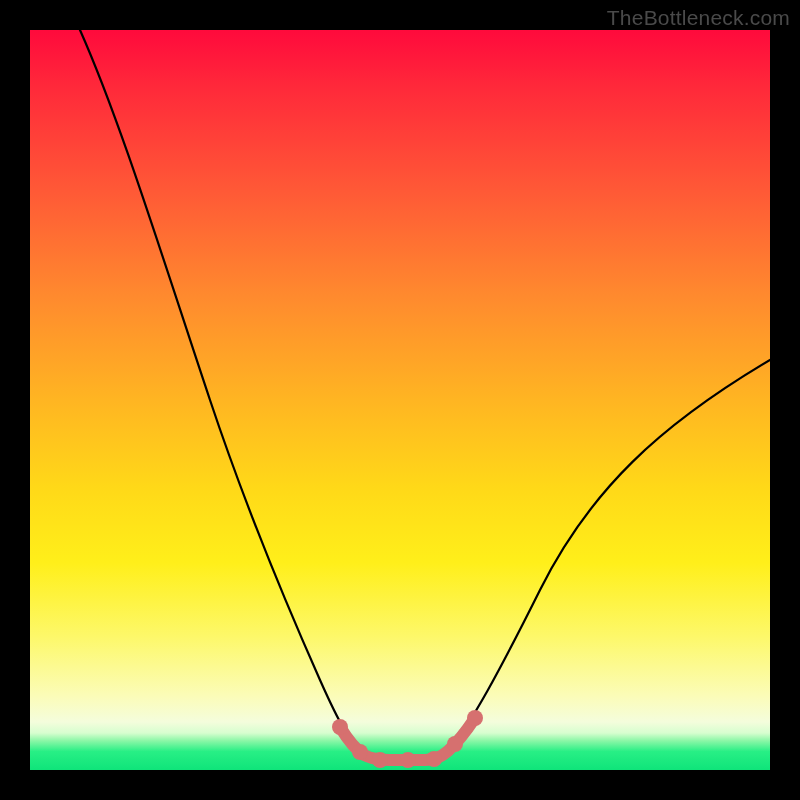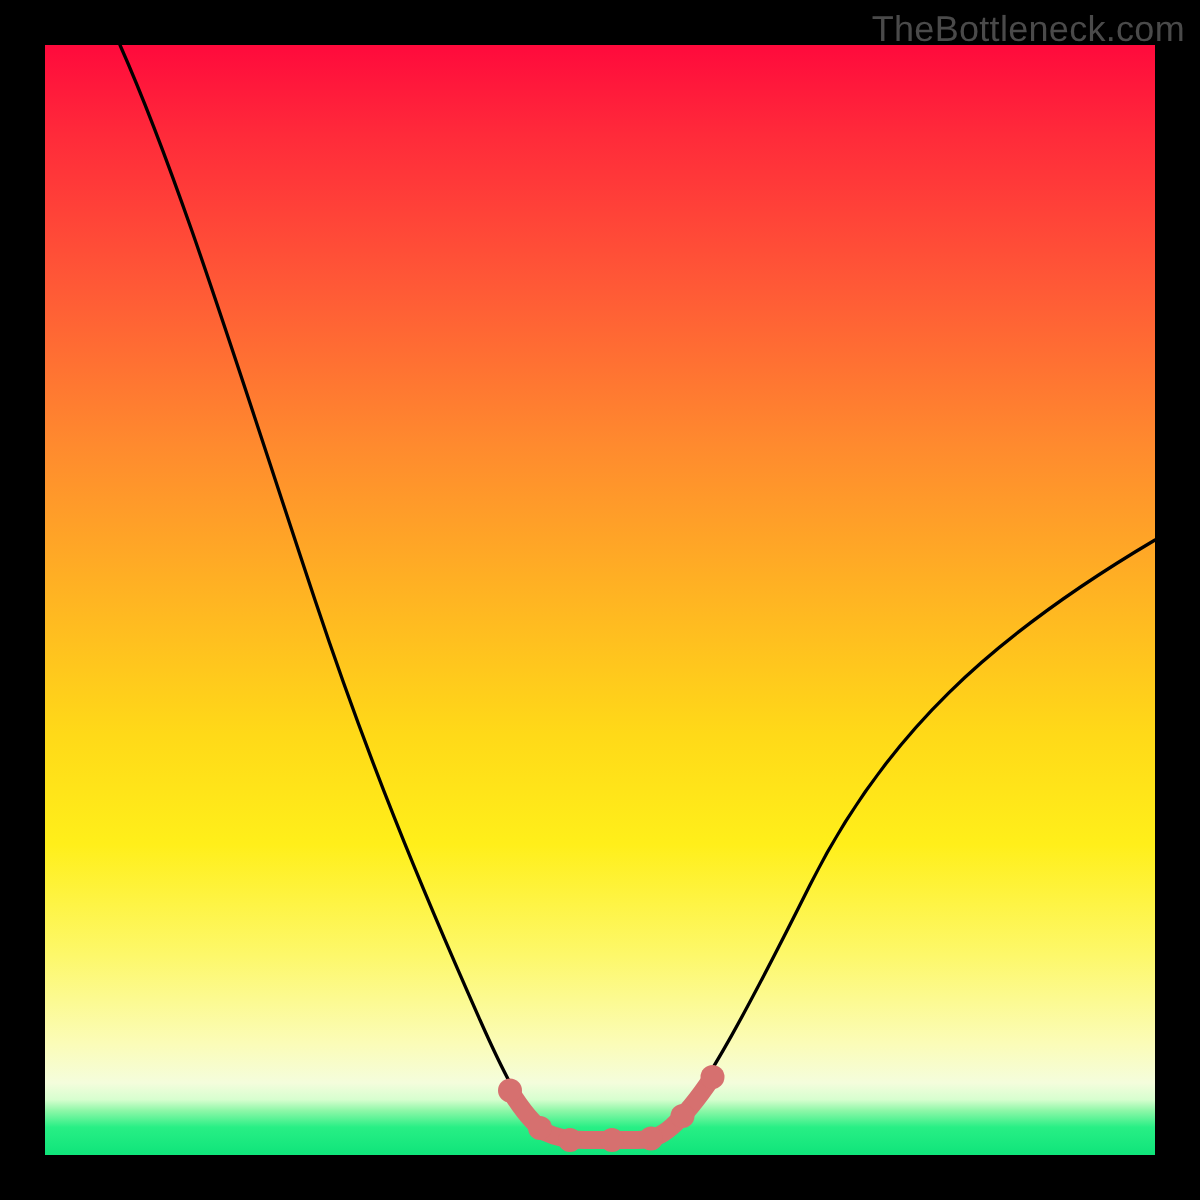--- a/index.html
+++ b/index.html
@@ -15,21 +15,21 @@
     position: relative;
     width: 800px;
     height: 800px;
     background: #000;
   }
   .watermark {
     position: absolute;
     top: 6px;
     right: 10px;
     color: #4a4a4a;
-    font-size: 24px;
+    font-size: 21px;
     font-weight: 500;
     letter-spacing: 0.2px;
     z-index: 10;
   }
   .plot-area {
     position: absolute;
     left: 30px;
     top: 30px;
     width: 740px;
     height: 740px;

